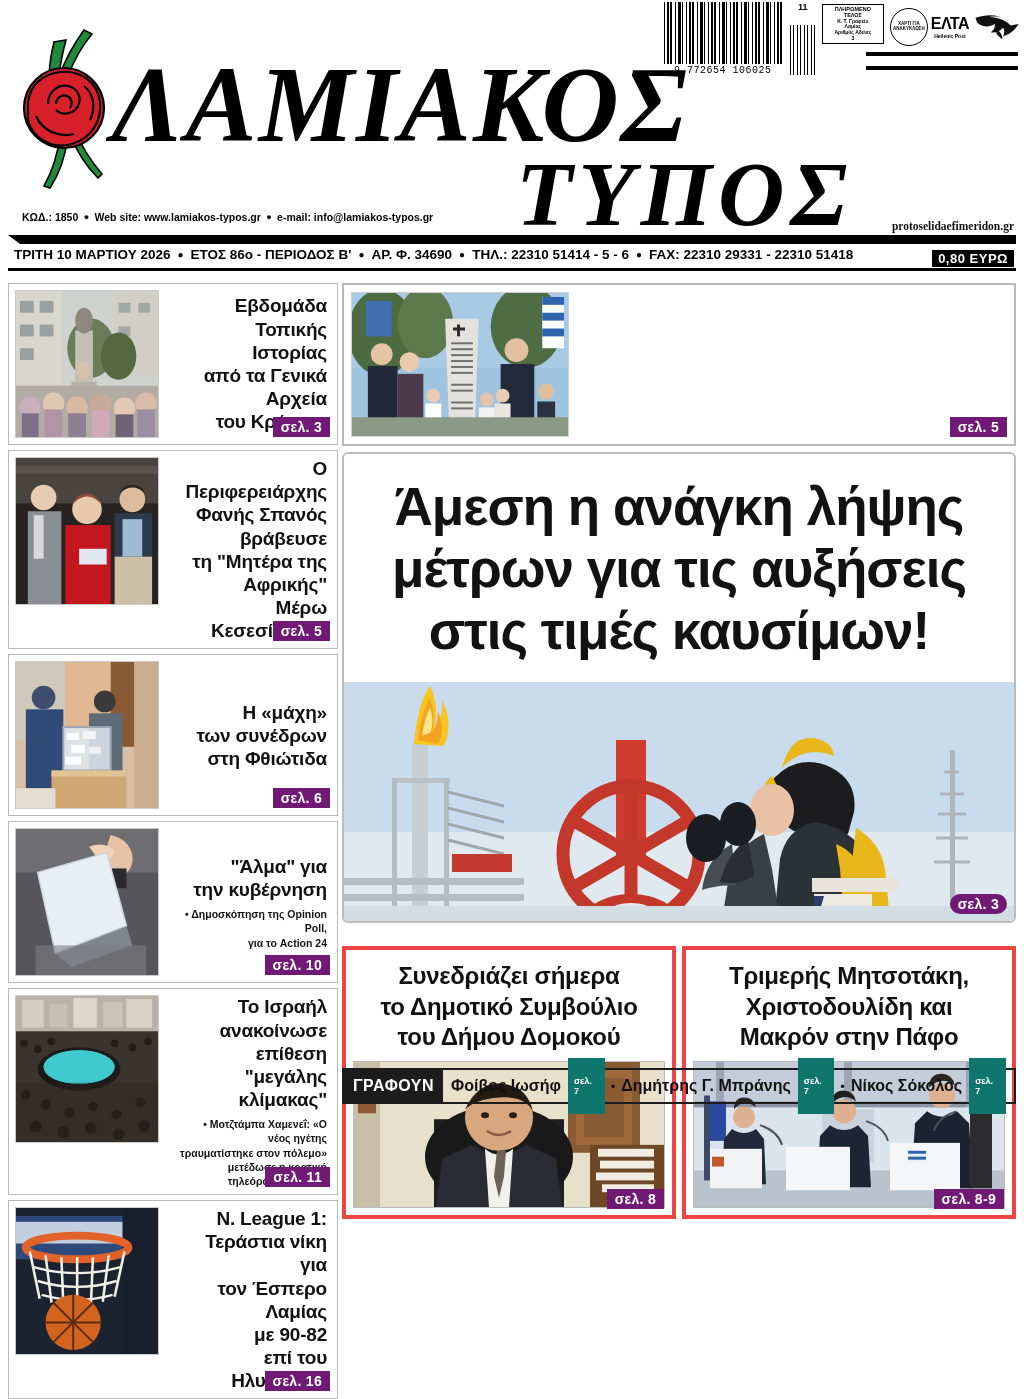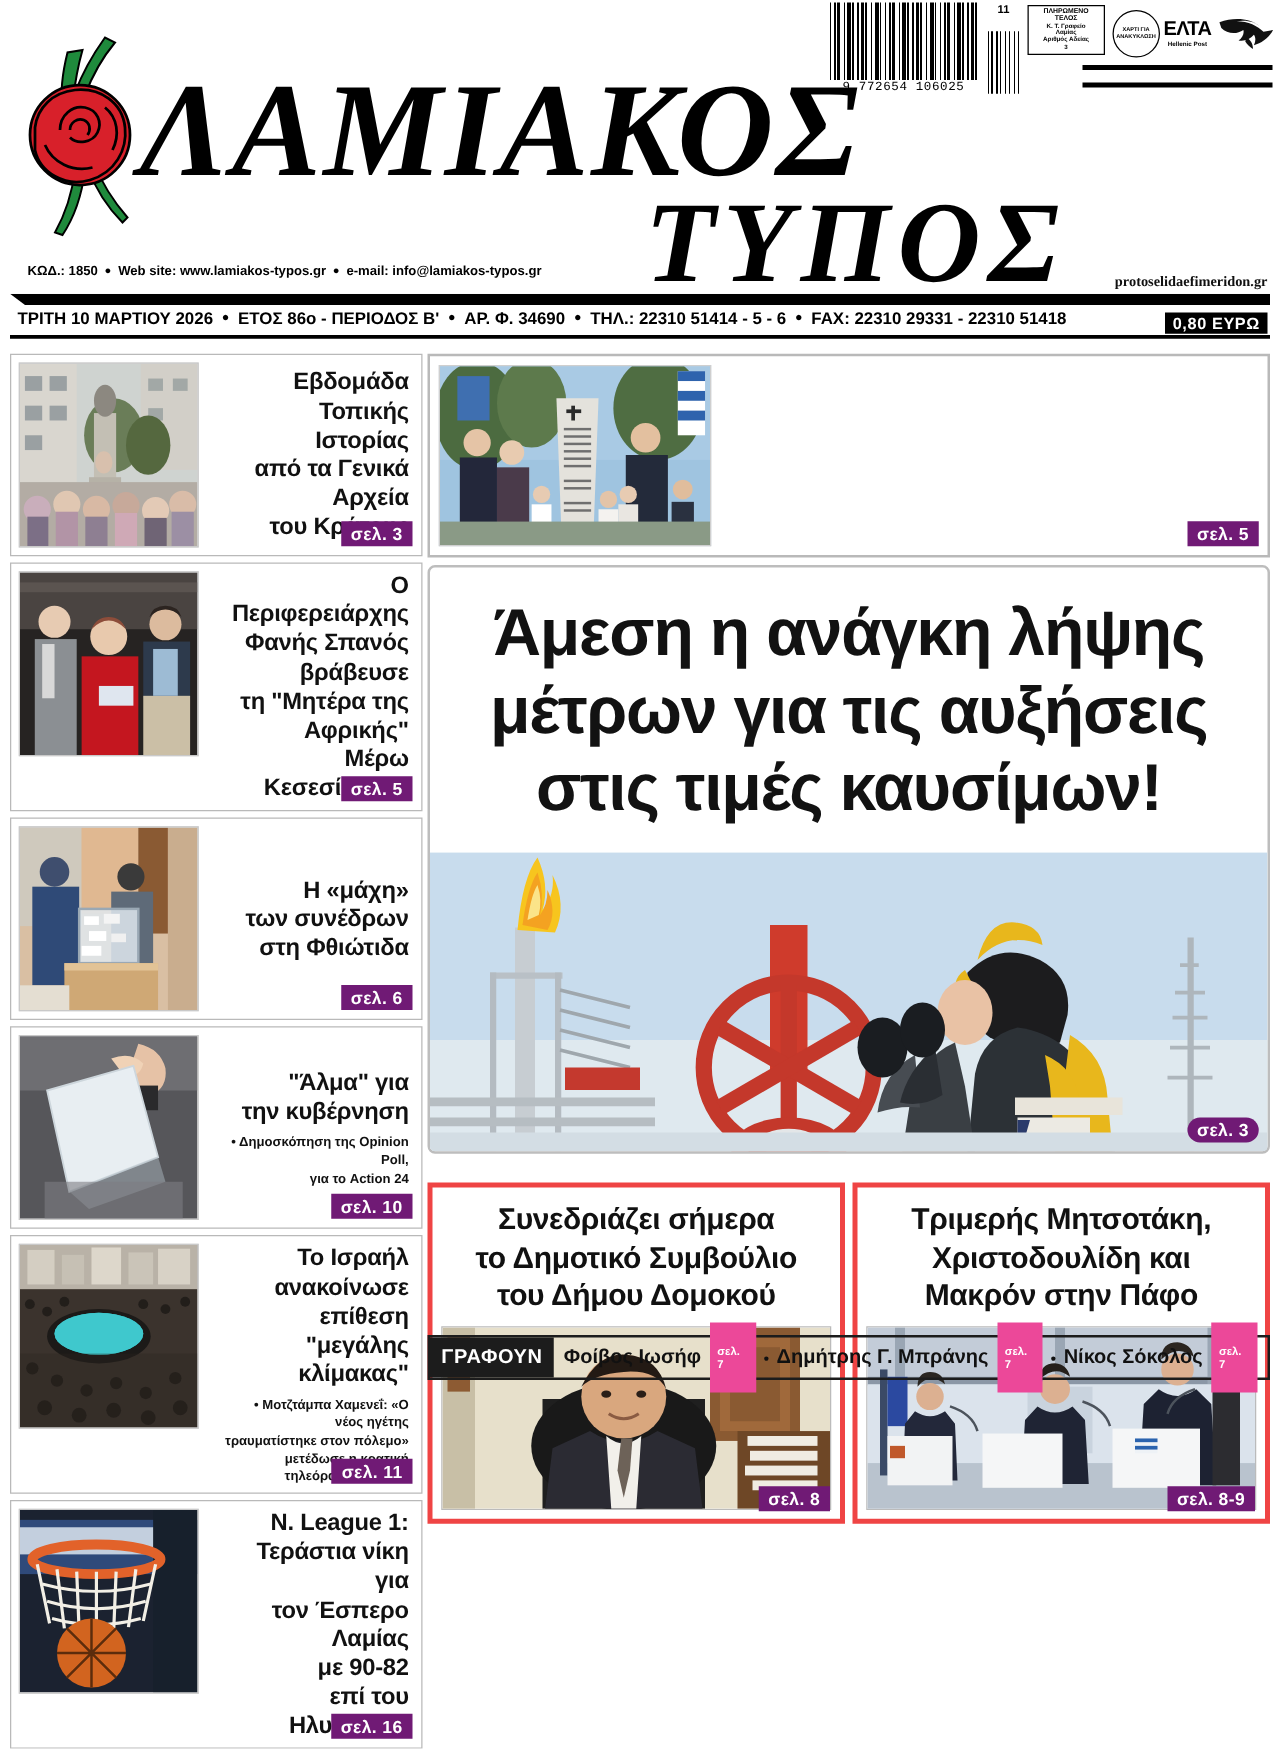--- a/index.html
+++ b/index.html
@@ -198,21 +198,21 @@
     background: #1c1c1c; color: #fff; font-weight: bold; font-size: 16px;
     display: flex; align-items: center; padding: 0 9px; letter-spacing: 0.5px;
   }
   .writers-list {
     flex: 1 1 auto; display: flex; align-items: center; justify-content: space-around;
     padding: 0 8px; gap: 6px;
   }
   .writer { display: flex; align-items: center; gap: 7px; }
   .writer-name { font-size: 16px; font-weight: bold; color: #111; white-space: nowrap; }
   .writer-badge {
-    background: #ec4899; color: #fff; font-size: 9px; font-weight: bold;
+    background: #0f766e; color: #fff; font-size: 9px; font-weight: bold;
     padding: 18px 6px;
   }
   .writer-dot { font-size: 13px; color: #111; }
 
   .pb-round { border-radius: 10px; }
 </style>
 </head>
 <body>
 
 <div class="page">

